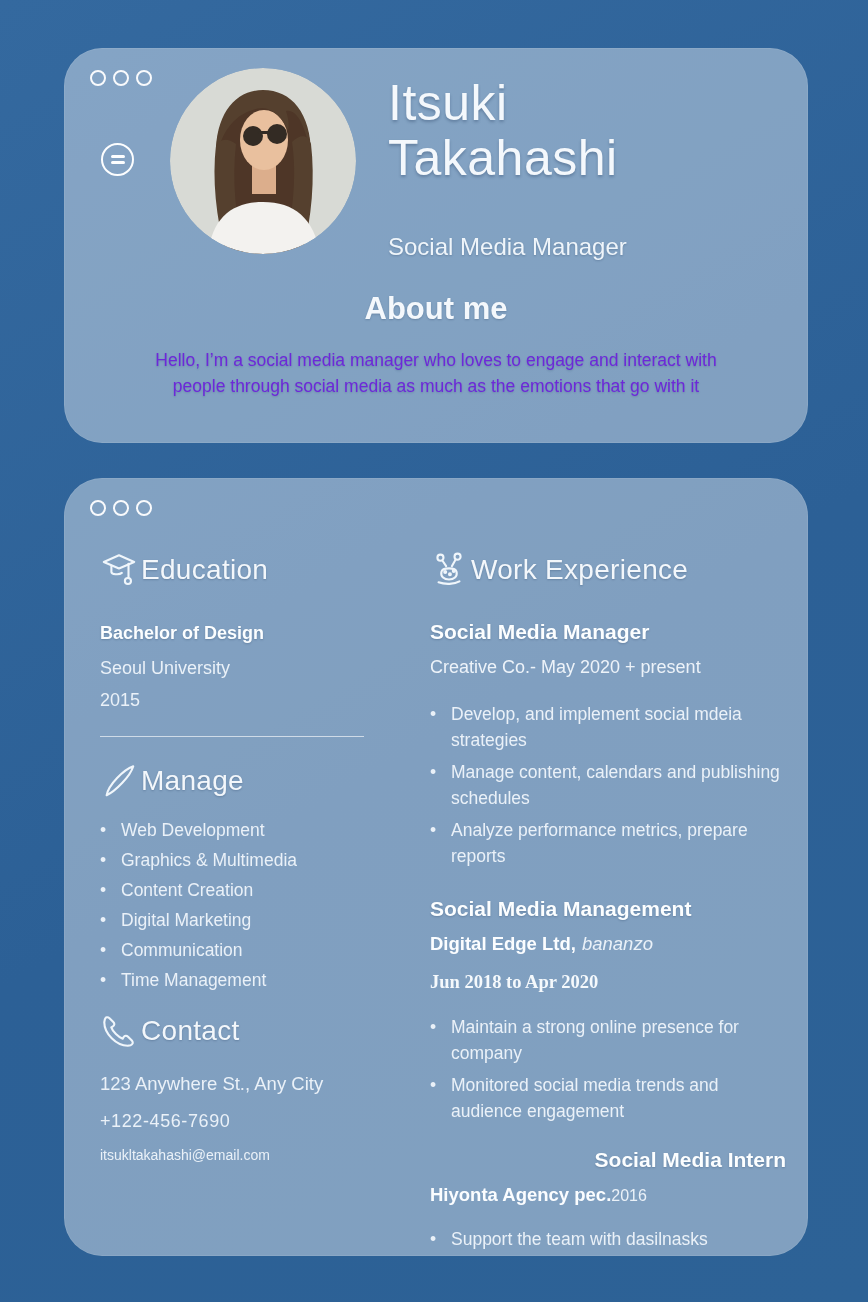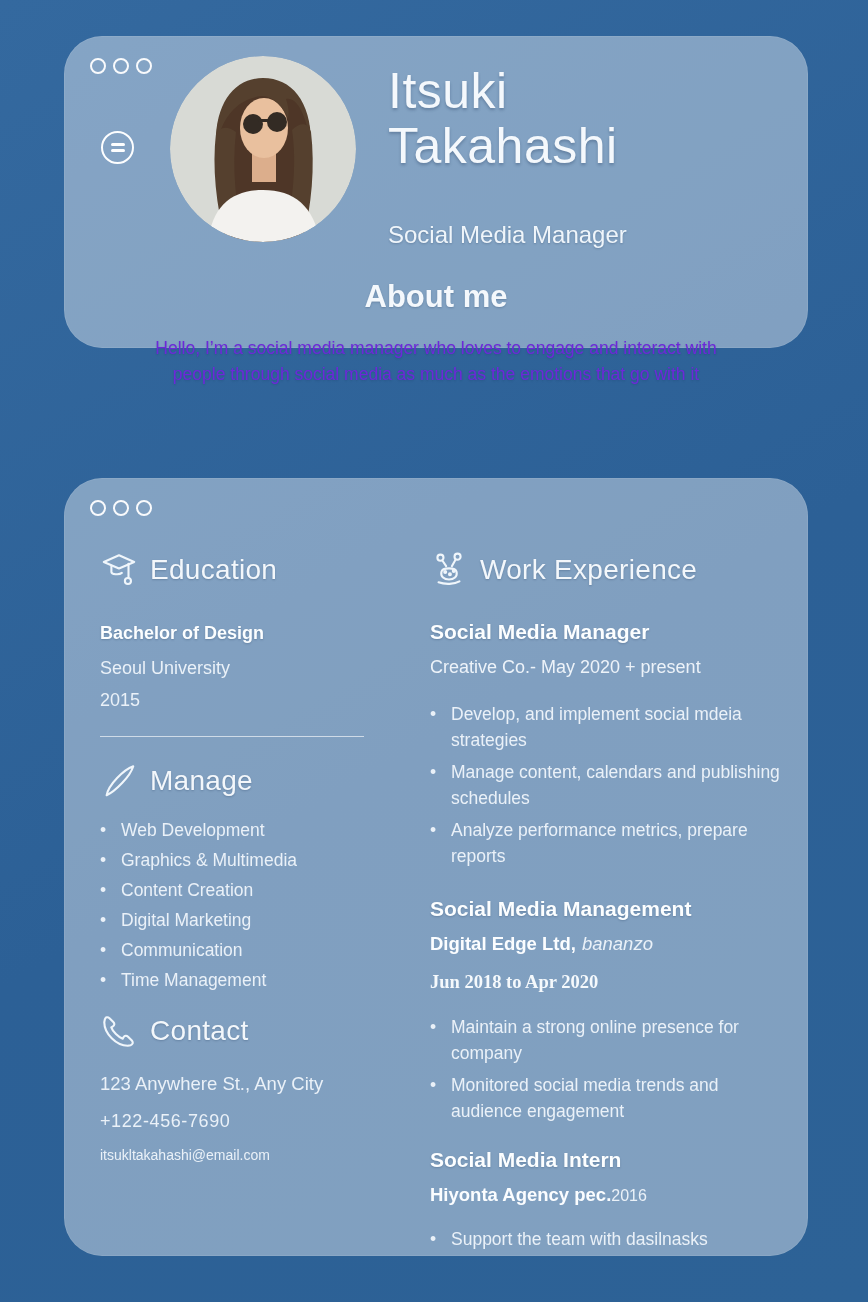--- a/index.html
+++ b/index.html
@@ -9,21 +9,21 @@
     background:linear-gradient(150deg,#34699f 0%, #2c6096 55%, #2d6296 100%);
     font-family:"Liberation Sans","DejaVu Sans",sans-serif;
     color:#eaf1f8;
   }
   .card {
     position:absolute; left:64px; width:744px;
     background:rgba(255,255,255,0.40);
     border-radius:38px;
     box-shadow:0 0 0 1px rgba(255,255,255,0.08) inset;
   }
-  .card1 { top:36px; height:312px; }
+  .card1 { top:48px; height:395px; }
   .card2 { top:478px; height:778px; }
 
   .dots { position:absolute; top:22px; left:26px; display:flex; gap:7px; }
   .dot  { width:16px; height:16px; border:2px solid rgba(255,255,255,0.95); border-radius:50%; }
 
   .menu {
     position:absolute; top:95px; left:37px; width:33px; height:33px;
     border:2.5px solid #fdfeff; border-radius:50%;
     display:flex; flex-direction:column; justify-content:center; align-items:center; gap:3.5px;
     cursor:pointer;
@@ -55,21 +55,21 @@
   .about-text {
     position:absolute; top:300px; left:72px; right:72px; text-align:center;
     font-size:17.5px; line-height:25.5px; color:#6d28d9;
     text-shadow:0 1px 2px rgba(24,48,78,0.20);
   }
 
   .columns { position:absolute; top:72px; left:36px; right:22px; display:flex; }
   .col-left  { width:268px; flex:none; }
   .col-right { width:356px; flex:none; margin-left:62px; }
 
-  .sec { display:flex; align-items:center; gap:12px; height:40px; }
+  .sec { display:flex; align-items:center; gap:3px; height:40px; }
   .sec svg.icn { width:38px; height:38px; flex:none; }
   .icn path, .icn circle { fill:none; stroke:#f0f6fb; stroke-width:2.2; stroke-linecap:round; stroke-linejoin:round; }
   .sec .t { font-size:28px; color:#f3f7fb; letter-spacing:0.3px; text-shadow:0 1px 2px rgba(24,48,78,0.25); }
 
   .bold-line  { font-weight:bold; color:#fcfeff; text-shadow:0 1px 2px rgba(24,48,78,0.25); }
   .degree { margin-top:30px; font-size:18px; line-height:26px; }
   .school { margin-top:10px; font-size:18px; line-height:24px; }
   .year   { margin-top:8px;  font-size:18px; line-height:24px; }
   .divider { margin-top:24px; width:264px; border-top:1.5px solid rgba(255,255,255,0.62); }
 
@@ -79,21 +79,21 @@
   .skill .b { flex:none; width:8px; }
 
   .sec-contact { margin-top:16px; }
   .addr  { margin-top:20px; font-size:18.5px; line-height:26px; }
   .phone { margin-top:12px; font-size:18px; line-height:24px; letter-spacing:0.6px; }
   .email { margin-top:10px; font-size:14px; line-height:24px; }
 
   .job-title { font-size:21px; line-height:27px; font-weight:bold; color:#fcfeff; text-shadow:0 1px 2px rgba(24,48,78,0.25); }
   .jt1 { margin-top:28px; }
   .jt2 { margin-top:26px; }
-  .jt3 { margin-top:22px; }
+  .jt3 { margin-top:22px;text-align:right; }
   .meta { margin-top:10px; font-size:18px; line-height:24px; color:#edf3f9; }
   .company { margin-top:10px; font-size:18.5px; line-height:24px; }
   .company .cb { font-weight:bold; color:#fbfdff; }
   .company .ci { font-style:italic; margin-left:6px; }
   .company .cs { font-size:16px; }
   .dates { margin-top:14px; font-size:18.5px; line-height:24px; font-weight:bold; color:#f5f9fc;font-family:Liberation Serif, serif; }
   .bullets  { display:flex; flex-direction:column; gap:6px; }
   .bl1 { margin-top:22px; } .bl2 { margin-top:20px; } .bl3 { margin-top:18px; }
   .bullet { display:flex; gap:13px; font-size:17.5px; line-height:26px; }
   .bullet .b { flex:none; width:8px; }

